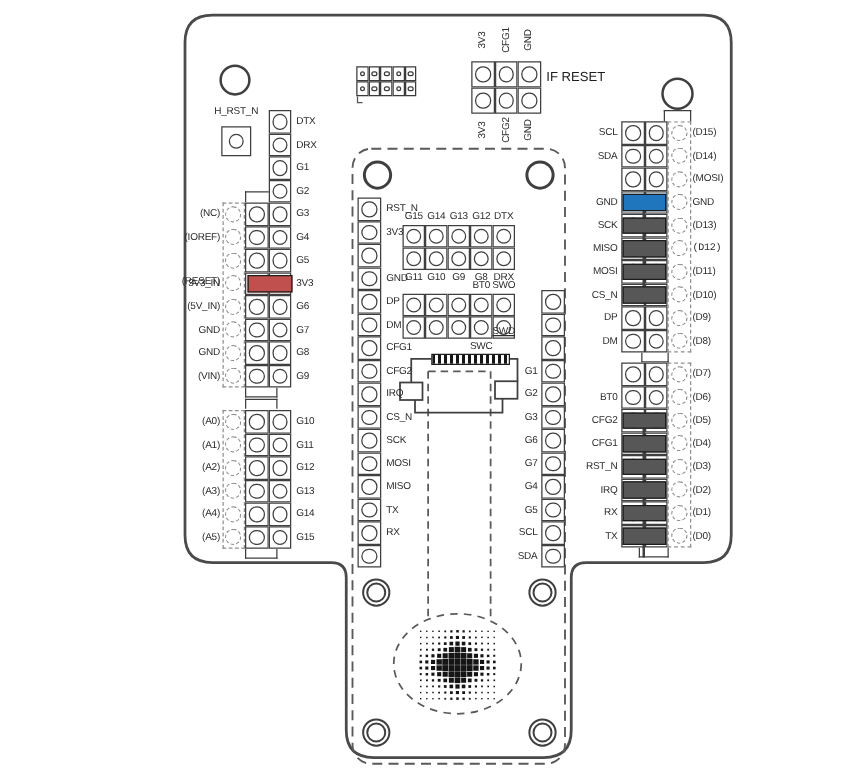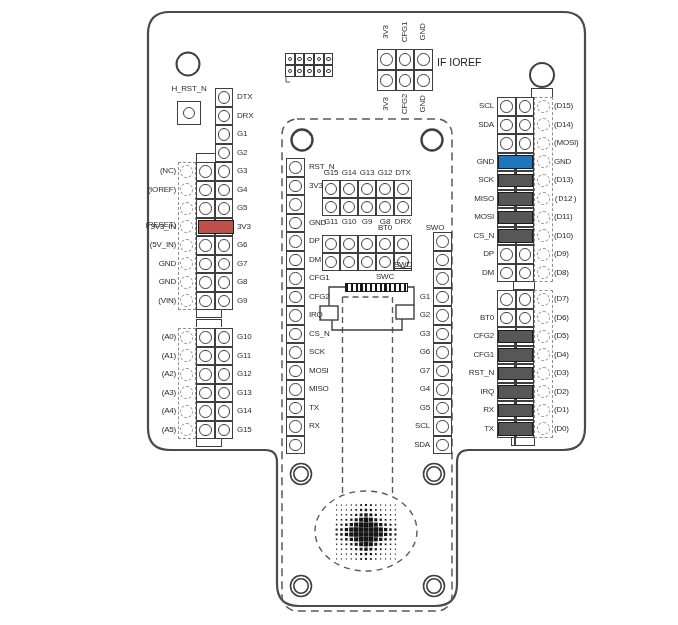--- a/index.html
+++ b/index.html
@@ -225,21 +225,21 @@
         <rect x="365.0" y="557.9" width="2.0" height="2.0"></rect>
         <rect x="370.0" y="558.1" width="1.8" height="1.8"></rect>
         <rect x="375.1" y="558.3" width="1.4" height="1.4"></rect>
         <rect x="380.1" y="558.3" width="1.2" height="1.2"></rect>
         <rect x="385.0" y="558.4" width="1.1" height="1.1"></rect>
         <rect x="389.9" y="558.4" width="1.1" height="1.1"></rect>
         <rect x="394.8" y="558.4" width="1.1" height="1.1"></rect>
       </g>
   </svg>
 
-  <div id="ifcfg-label">IF IOREF</div>
+  <div id="ifcfg-label">IF RESET</div>
   <div id="hrst-label">H_RST_N</div>
 <div class="cell" style="left: 214.5px; top: 88px; width: 18.5px; height: 18.5px;">
       <span class="circ"></span>
     </div>
     <div class="lbl" style="left: 237px; top: 92.3px; width: 60px; height: 10px;">DTX</div>
     <div class="cell" style="left: 214.5px; top: 106.5px; width: 18.5px; height: 18.5px;">
       <span class="circ"></span>
     </div>
     <div class="lbl" style="left: 237px; top: 110.8px; width: 60px; height: 10px;">DRX</div>
     <div class="cell" style="left: 214.5px; top: 125px; width: 18.5px; height: 18.5px;">
@@ -550,21 +550,21 @@
     <div class="cell" style="left: 358px; top: 253px; width: 18px; height: 18px;">
       <span class="circ"></span>
     </div>
     <div class="cell" style="left: 376px; top: 253px; width: 18px; height: 18px;">
       <span class="circ"></span>
     </div>
     <div class="cell" style="left: 394px; top: 253px; width: 18px; height: 18px;">
       <span class="circ"></span>
     </div>
     <div class="lbl c" style="left: 373px; top: 223px; width: 24px; height: 10px;">BT0</div>
-    <div class="lbl c" style="left: 391px; top: 223px; width: 24px; height: 10px; margin-left: 32px;">SWO</div>
+    <div class="lbl c" style="left: 391px; top: 223px; width: 24px; height: 10px;">SWO</div>
     <div class="lbl c" style="left: 373px; top: 272px; width: 24px; height: 10px;">SWC</div>
     <div class="lbl c" style="left: 391px; top: 260px; width: 24px; height: 10px; text-decoration: underline;">SWD</div>
     <div class="cell" style="left: 377px; top: 49px; width: 18.5px; height: 21px;">
       <span class="circ"></span>
     </div>
     <div class="cell" style="left: 395.5px; top: 49px; width: 18.5px; height: 21px;">
       <span class="circ"></span>
     </div>
     <div class="cell" style="left: 414px; top: 49px; width: 18.5px; height: 21px;">
       <span class="circ"></span>

